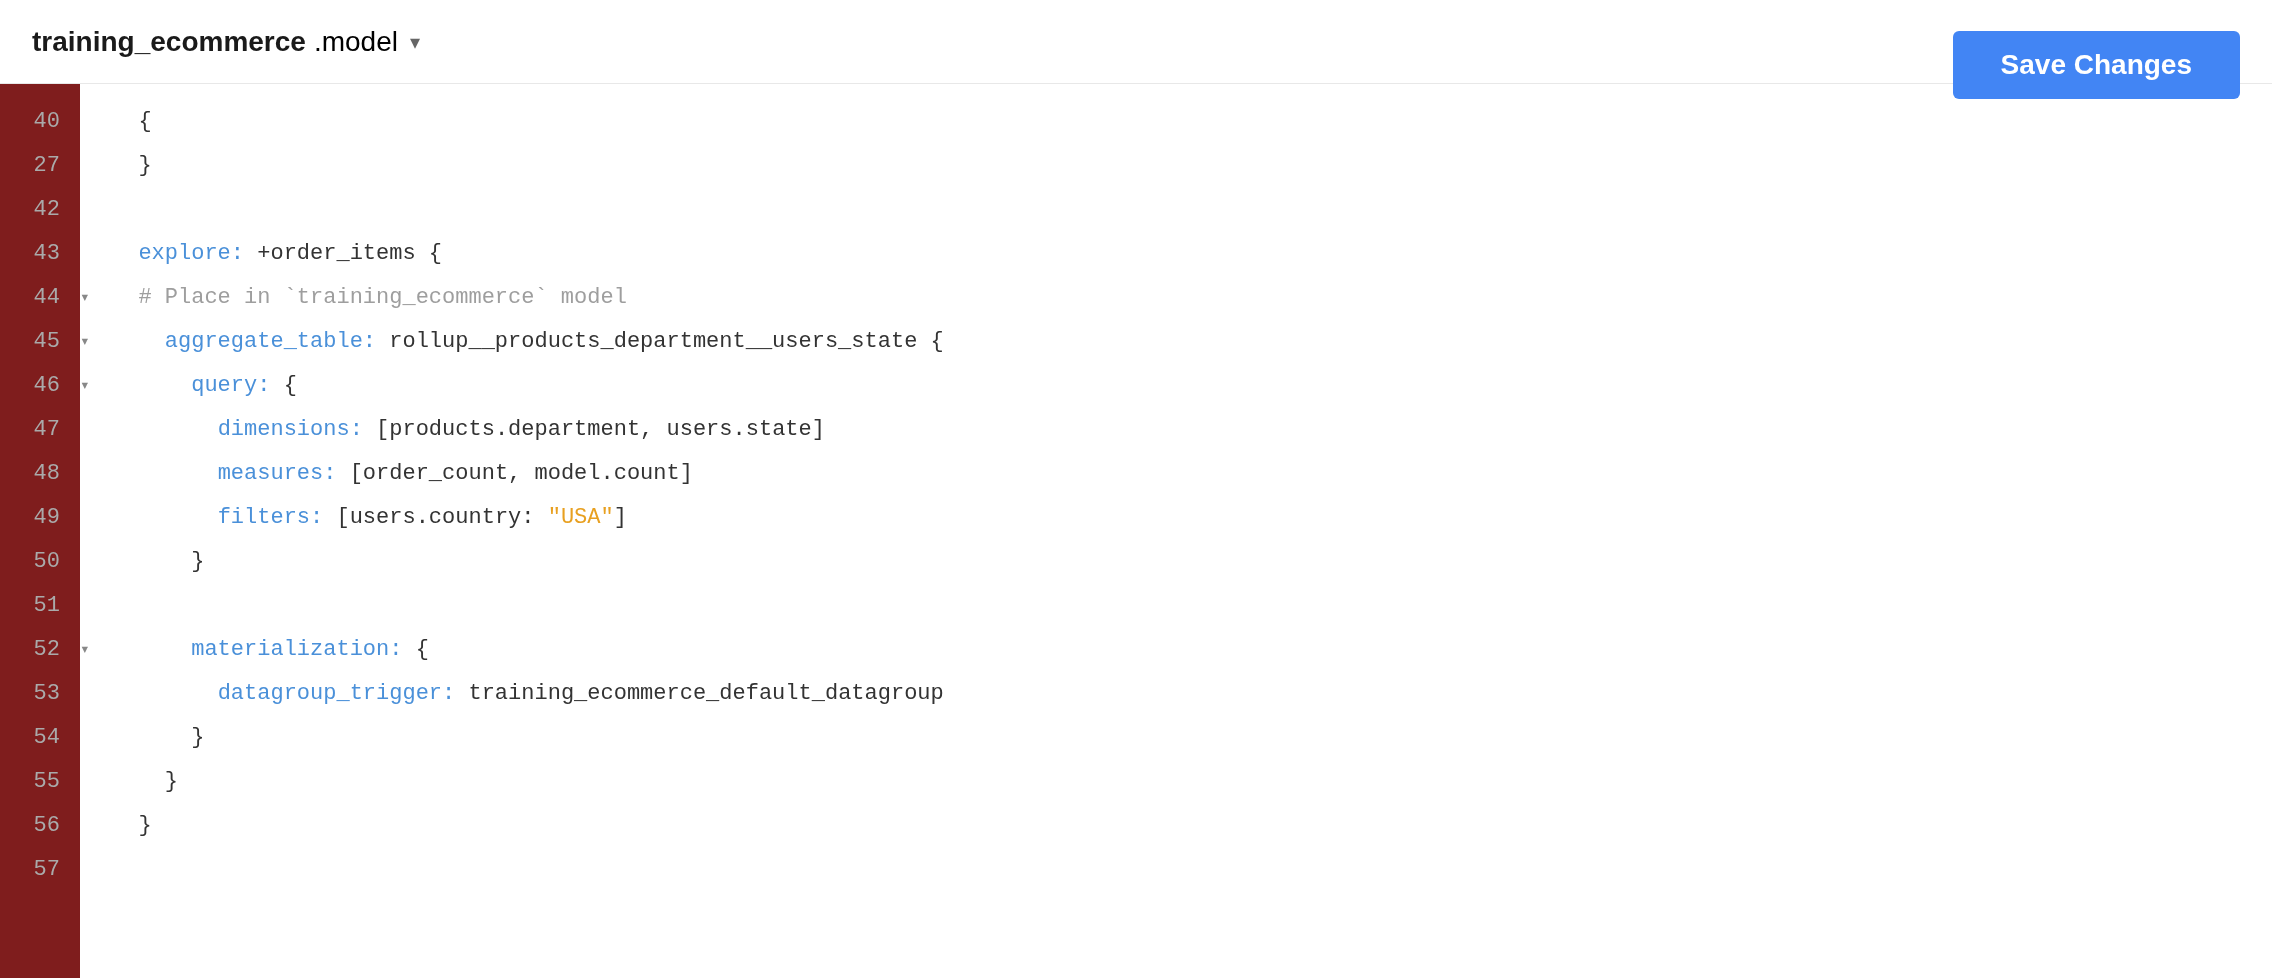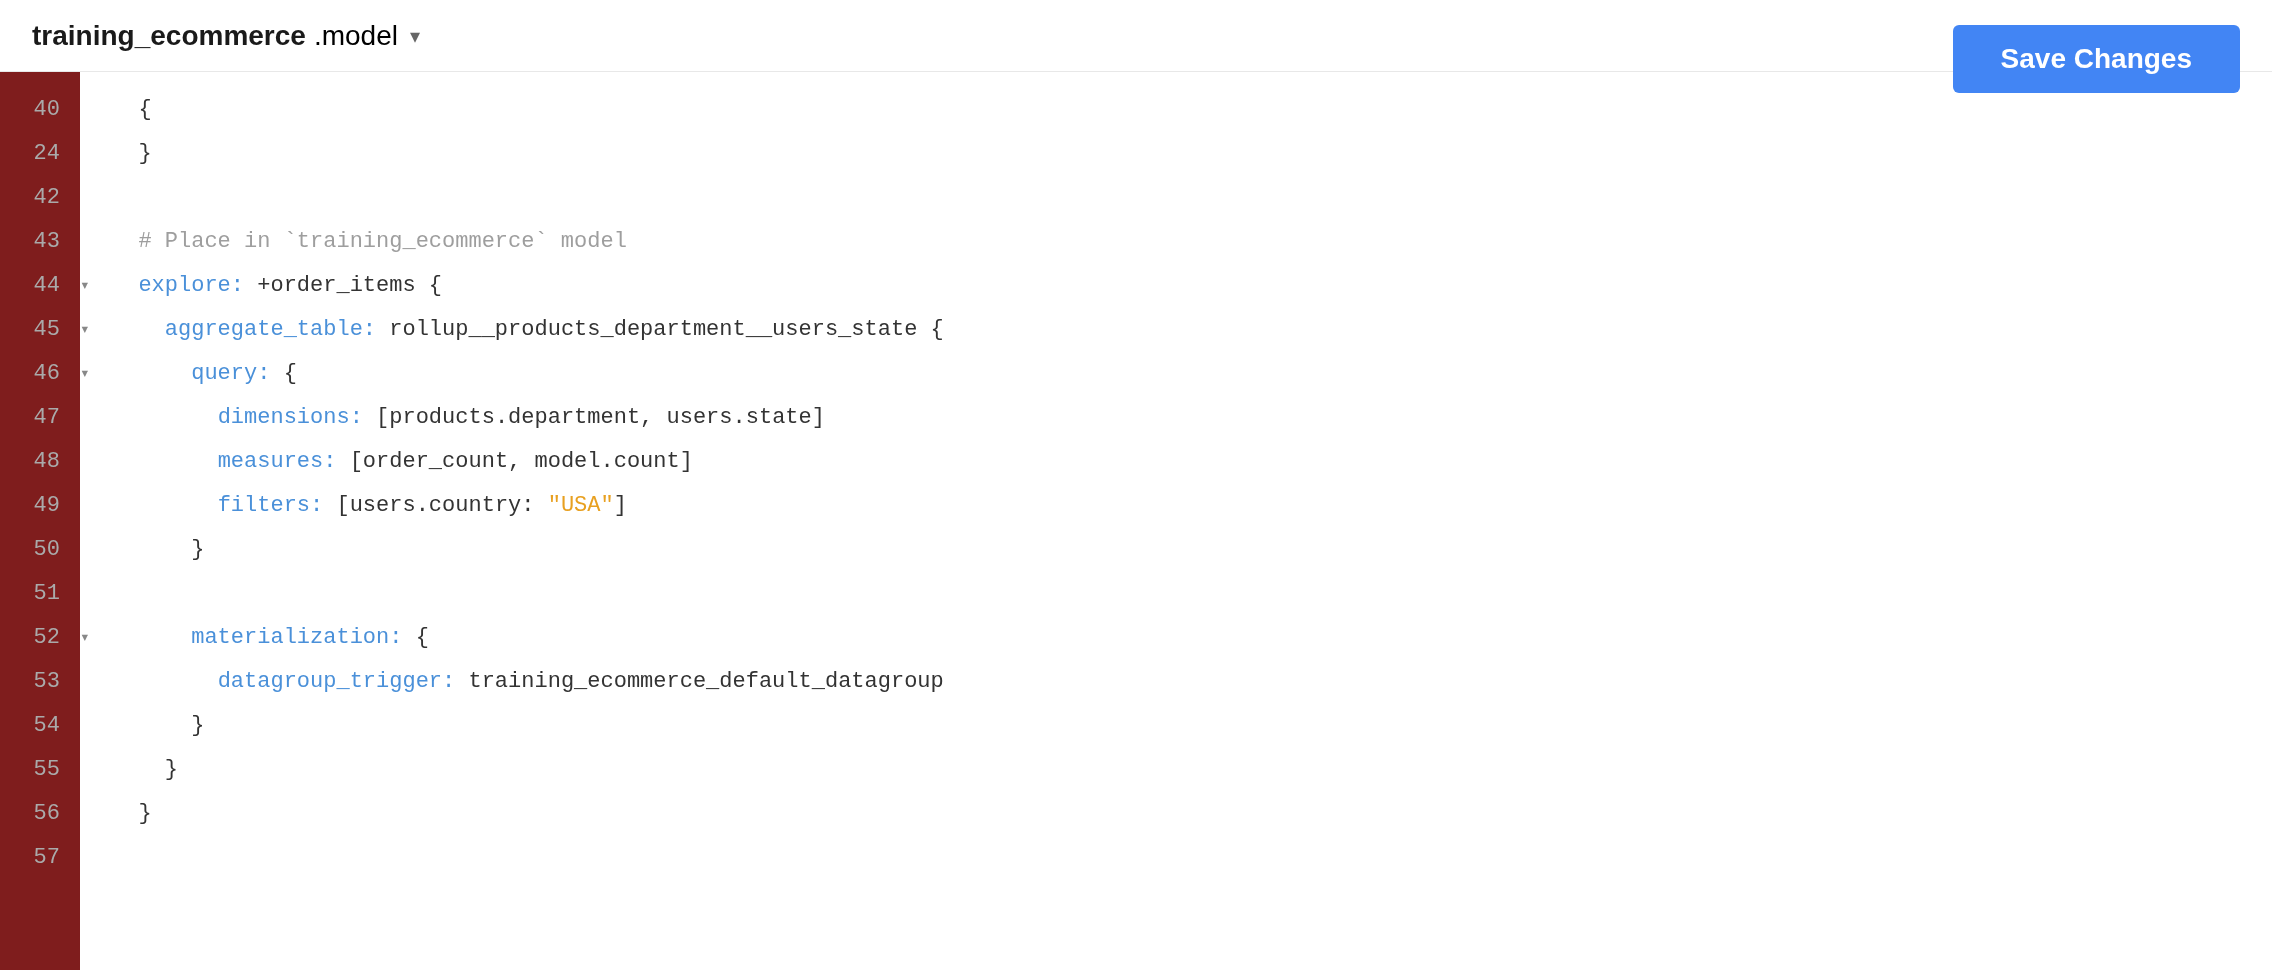--- a/index.html
+++ b/index.html
@@ -15,21 +15,21 @@
       height: 978px;
       overflow: hidden;
     }
 
     .header {
       display: flex;
       align-items: center;
       justify-content: space-between;
       padding: 18px 32px;
       border-bottom: 1px solid #e8e8e8;
-      height: 72px;
+      height: 84px;
     }
 
     .file-title {
       display: flex;
       align-items: center;
       gap: 8px;
       font-size: 28px;
       font-weight: 500;
     }
 
@@ -125,21 +125,21 @@
     <span class="file-title-name">training_ecommerce</span>
       <span class="file-title-ext">.model</span>
     <span class="chevron-down">▾</span>
   </div>
   <button class="save-btn">Save Changes</button>
 </div>
 
 <div class="gutter">
   <div class="line-num-col" id="line-nums">
       <div>40</div>
-      <div>24</div>
+      <div>27</div>
       <div>42</div>
       <div>43</div>
       <div>44</div>
       <div>45</div>
       <div>46</div>
       <div>47</div>
       <div>48</div>
       <div>49</div>
       <div>50</div>
       <div>51</div>
@@ -167,22 +167,22 @@
       <div class="fold-cell"></div>
       <div class="fold-cell"></div>
       <div class="fold-cell"></div>
       <div class="fold-cell"></div>
       <div class="fold-cell"></div>
     </div>
   <div class="code-col" id="code-content">
       <div class="code-line"><span class="c-dark">  {</span></div>
       <div class="code-line"><span class="c-dark">  }</span></div>
       <div class="code-line">&nbsp;</div>
+      <div class="code-line"><span class="c-default">  </span><span class="c-blue">explore:</span><span class="c-dark"> +order_items {</span></div>
       <div class="code-line"><span class="c-comment">  # Place in `training_ecommerce` model</span></div>
-      <div class="code-line"><span class="c-default">  </span><span class="c-blue">explore:</span><span class="c-dark"> +order_items {</span></div>
       <div class="code-line"><span class="c-default">    </span><span class="c-blue">aggregate_table:</span><span class="c-dark"> rollup__products_department__users_state {</span></div>
       <div class="code-line"><span class="c-default">      </span><span class="c-blue">query:</span><span class="c-dark"> {</span></div>
       <div class="code-line"><span class="c-default">        </span><span class="c-blue">dimensions:</span><span class="c-dark"> [products.department, users.state]</span></div>
       <div class="code-line"><span class="c-default">        </span><span class="c-blue">measures:</span><span class="c-dark"> [order_count, model.count]</span></div>
       <div class="code-line"><span class="c-default">        </span><span class="c-blue">filters:</span><span class="c-dark"> [users.country: </span><span class="c-orange">"USA"</span><span class="c-dark">]</span></div>
       <div class="code-line"><span class="c-dark">      }</span></div>
       <div class="code-line">&nbsp;</div>
       <div class="code-line"><span class="c-default">      </span><span class="c-blue">materialization:</span><span class="c-dark"> {</span></div>
       <div class="code-line"><span class="c-default">        </span><span class="c-blue">datagroup_trigger:</span><span class="c-dark"> training_ecommerce_default_datagroup</span></div>
       <div class="code-line"><span class="c-dark">      }</span></div>

